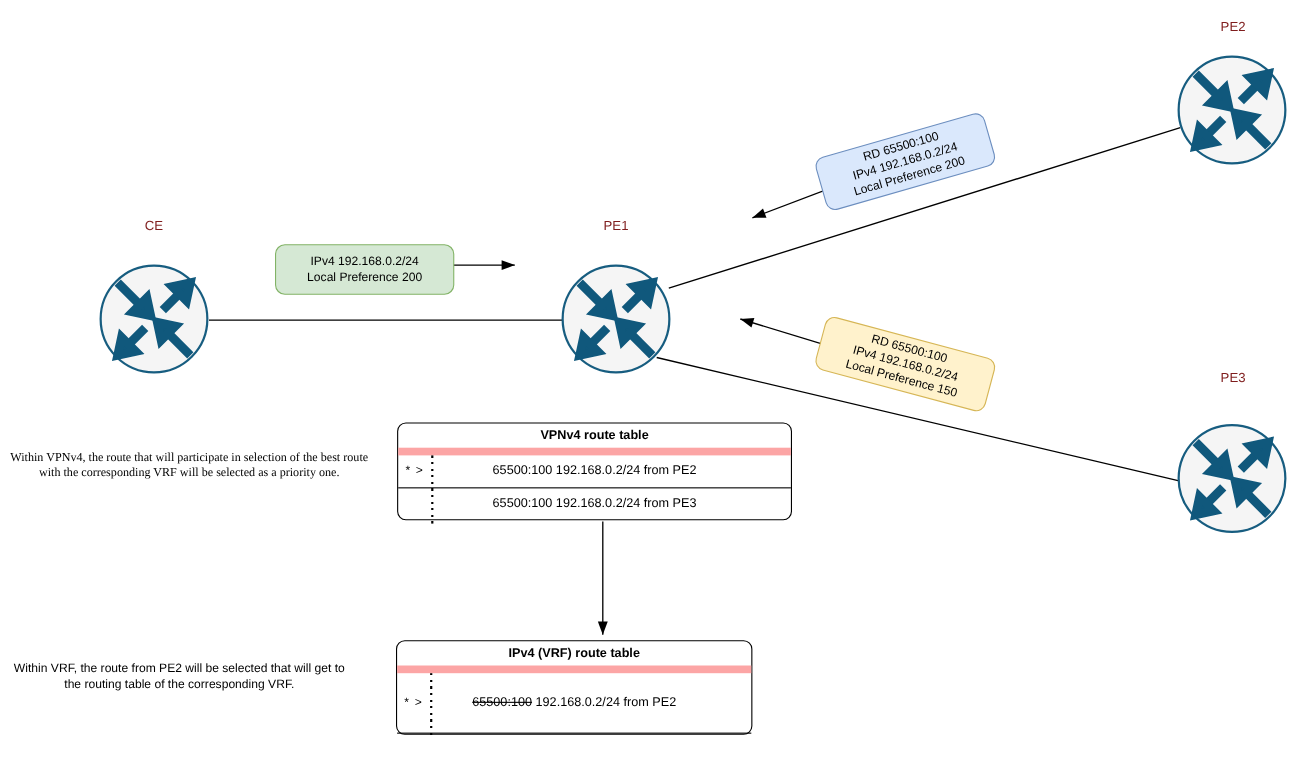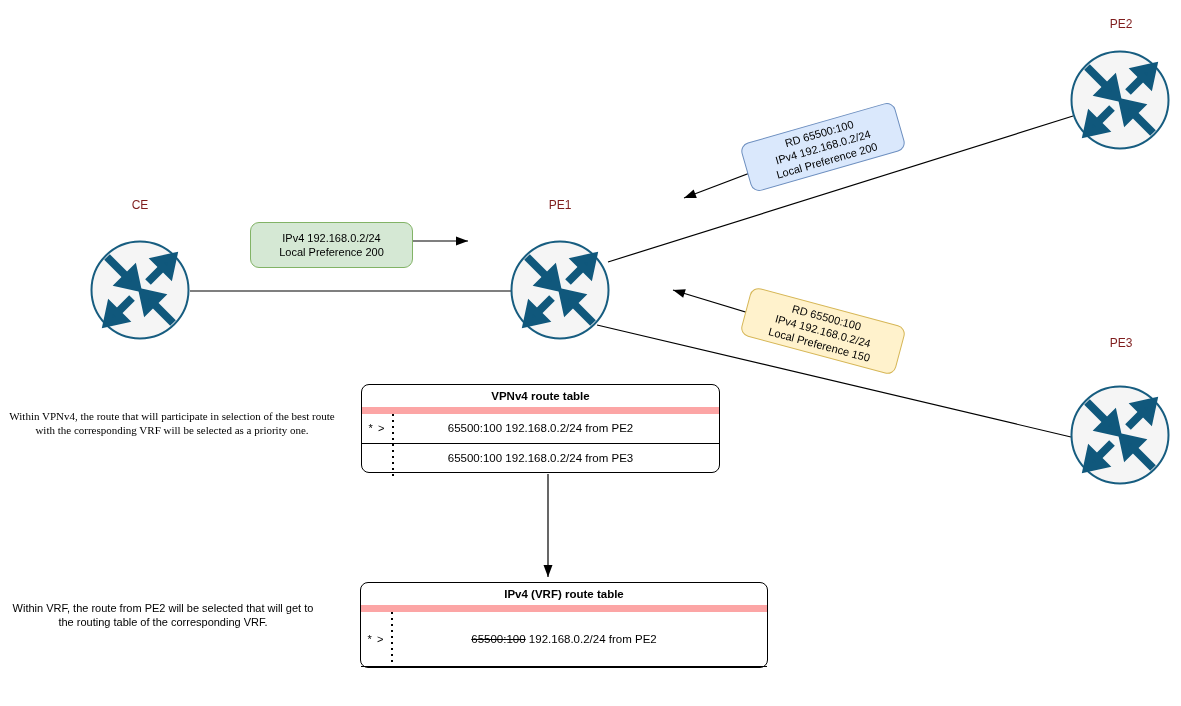--- a/index.html
+++ b/index.html
@@ -155,21 +155,21 @@
       <div class="rt-sel">* &gt;</div>
       <div class="rt-val">65500:100 192.168.0.2/24 from PE2</div>
     </div>
     <div class="rt-row">
       <div class="rt-sel"></div>
       <div class="rt-val">65500:100 192.168.0.2/24 from PE3</div>
     </div>
   </div>
 </div>
 
-<div class="route-table" style="left:360px; top:582px; width:408px; height:86px;">
+<div class="route-table" style="left:360px; top:582px; width:324px; height:86px;">
   <div class="rt-header">IPv4 (VRF) route table</div>
   <div class="rt-body">
     <div class="rt-dots"></div>
     <div class="rt-row divided">
       <div class="rt-sel">* &gt;</div>
       <div class="rt-val"><span class="strike">65500:100</span><span> 192.168.0.2/24 from PE2</span></div>
     </div>
   </div>
 </div>
 

